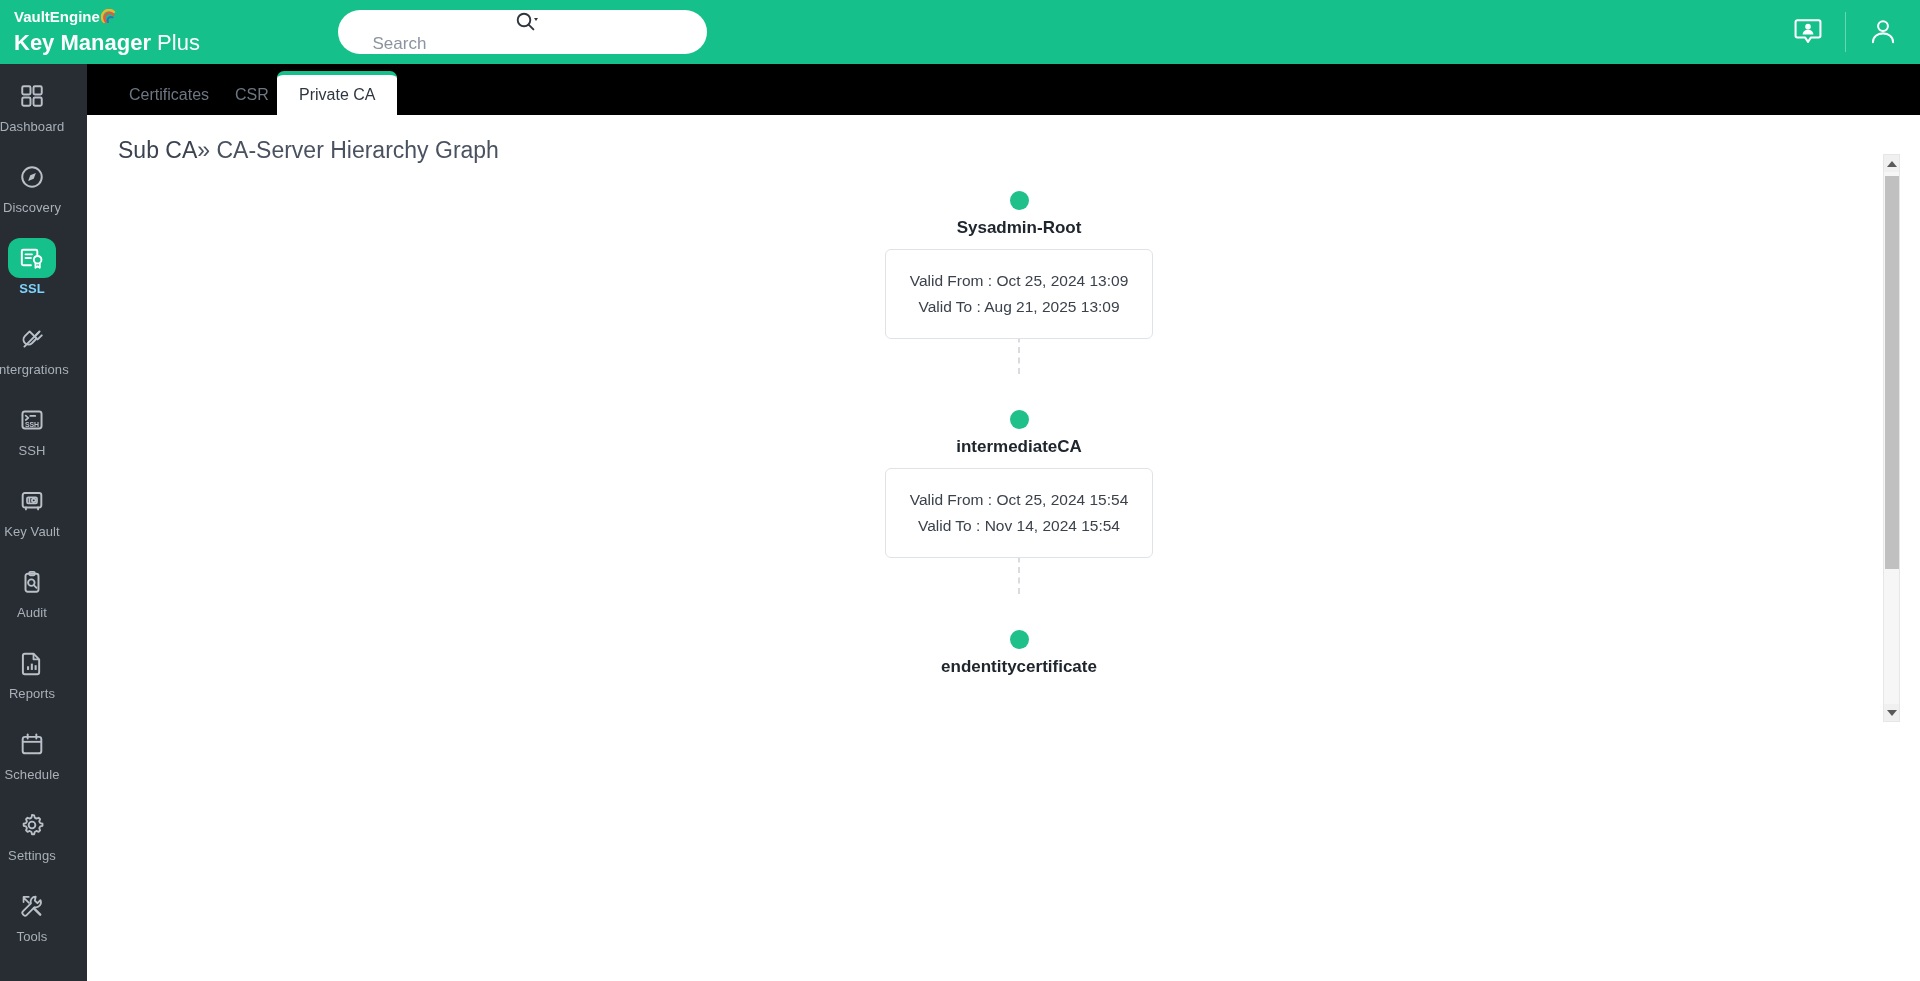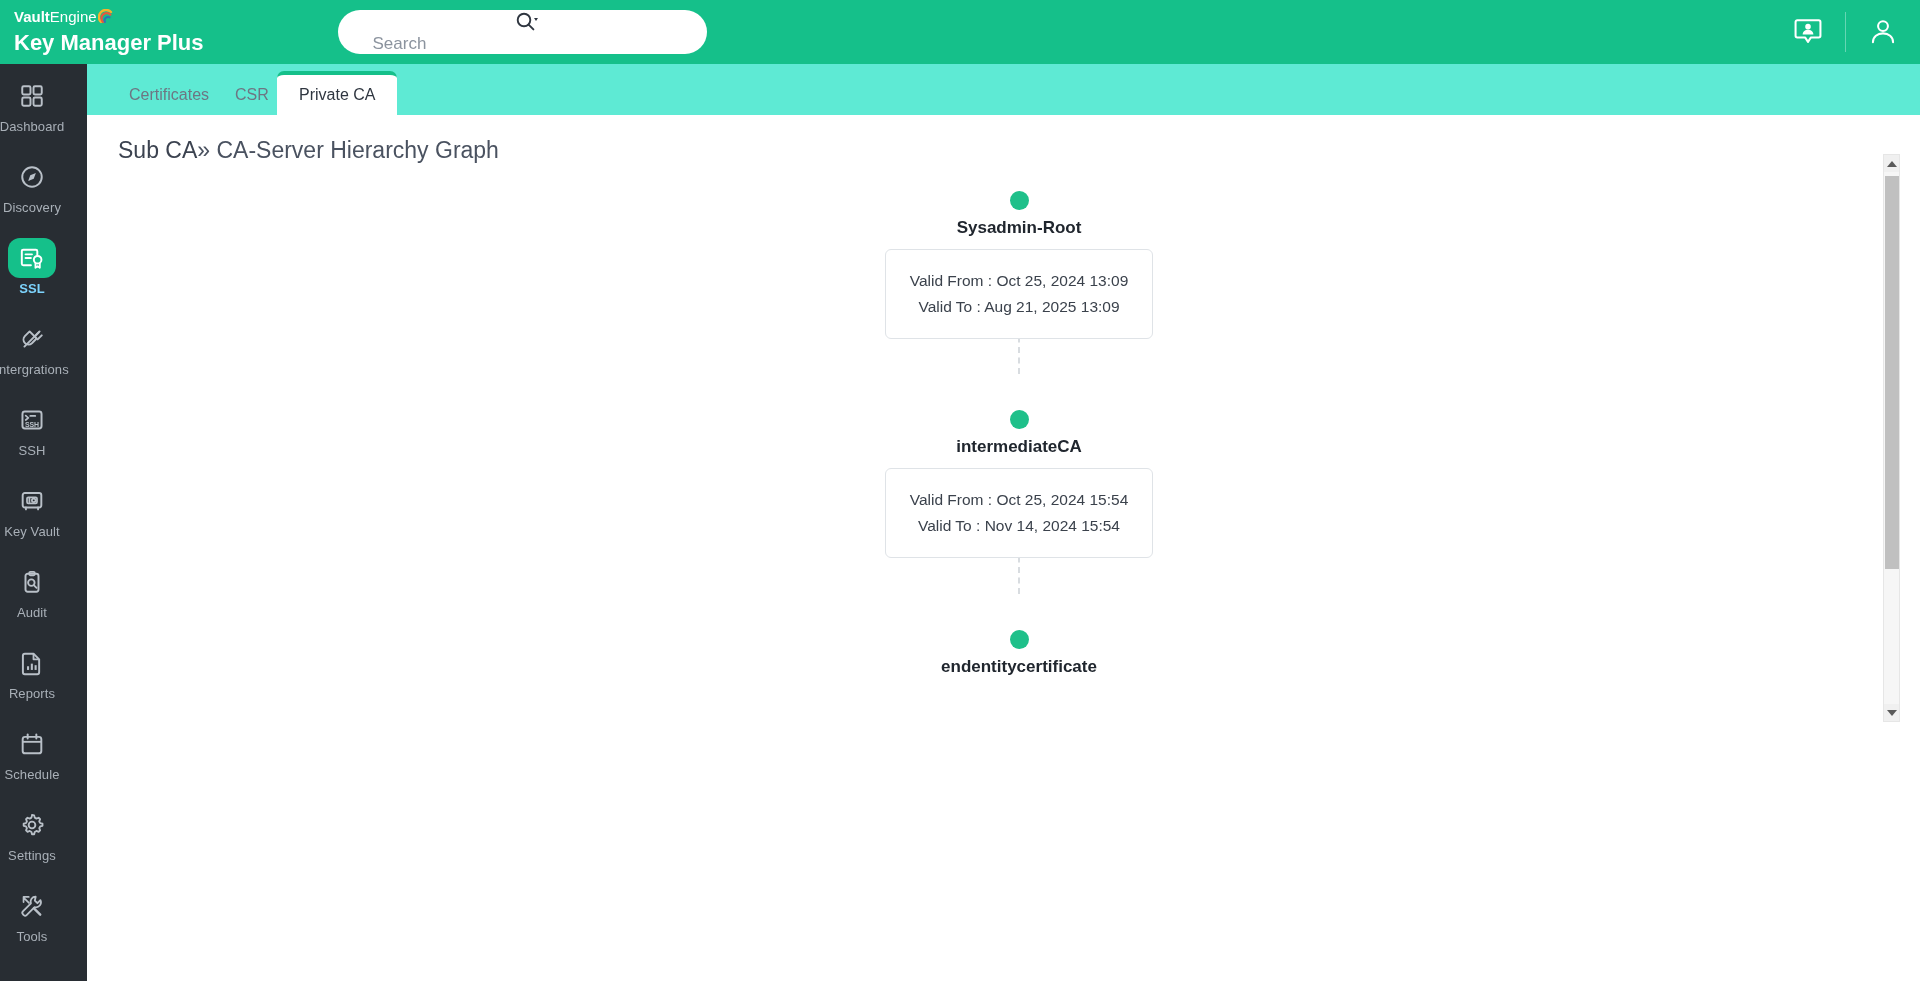--- a/index.html
+++ b/index.html
@@ -13,25 +13,25 @@
   
   .header {
     position: absolute; top: 0; left: 0;
     width: 1920px; height: 64px;
     background: #15c08a;
     display: flex; align-items: center;
   }
   .brand { width: 330px; padding-left: 14px; user-select: none; }
   .brand-top { font-size: 15px; line-height: 18px; color: #ffffff; white-space: nowrap; }
   .brand-top b { font-weight: 700; }
-  .brand-top span.light { font-weight: 400; }
+  .brand-top span.light { font-weight: 700; }
   .brand-swoosh { display: inline-block; vertical-align: -3px; margin-left: 1px; }
   .brand-bottom { font-size: 22px; line-height: 26px; color: #ffffff; white-space: nowrap; margin-top: 1px; }
   .brand-bottom b { font-weight: 700; }
-  .brand-bottom span.light { font-weight: 700; }
+  .brand-bottom span.light { font-weight: 400; }
 
   .search-wrap {
     position: absolute; left: 338px; top: 10px;
     width: 369px; height: 44px;
     background: #ffffff; border-radius: 22px;
     display: flex; align-items: center; flex-direction: column;
   }
   .search-icon-box { width: 48px; display: flex; align-items: center; justify-content: center; padding-left: 6px; }
   .search-input {
     border: none; outline: none; background: transparent;
@@ -67,21 +67,21 @@
     border-radius: 12px;
   }
   .side-item.active .side-icon-holder { background: #15c08a; }
   .side-label { font-size: 13px; color: #a9b0b8; letter-spacing: .1px; }
   .side-item.active .side-label { color: #7dd3fc; font-weight: 700; }
 
   
   .tabstrip {
     position: absolute; top: 64px; left: 87px;
     width: 1833px; height: 51px;
-    background: #5eead4;
+    background: #000000;
   }
   .tab {
     position: absolute; bottom: 0; height: 40px;
     display: flex; align-items: center; justify-content: center;
     font-size: 16px; color: #6d7683; cursor: pointer; padding: 0 22px;
   }
   .tab.active {
     background: #ffffff; color: #2f3640;
     border-top: 4px solid #15c08a;
     border-radius: 7px 7px 0 0;

